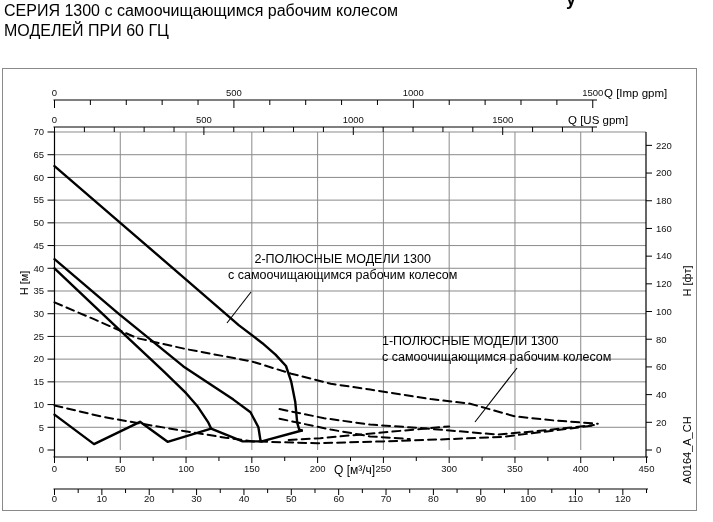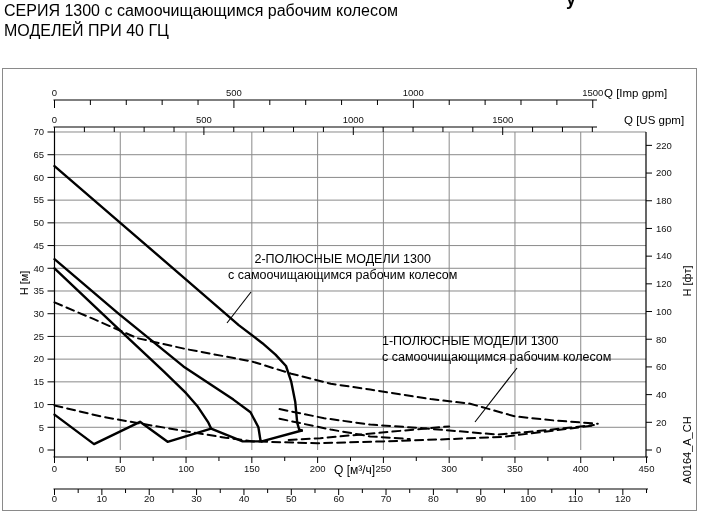--- a/index.html
+++ b/index.html
@@ -16,21 +16,21 @@
   .curve-label{font-size:12.5px;line-height:15.5px;white-space:nowrap;}
   #wm{width:120px;left:627px;top:444px;}
   #hm-label{width:44px;left:2px;top:277px;}
   #hft-label{width:44px;left:665px;top:275px;}
 </style>
 </head>
 <body>
 
 <div class="abs" id="titles">
   <div>СЕРИЯ 1300 с самоочищающимся рабочим колесом</div>
-  <div>МОДЕЛЕЙ ПРИ 40 ГЦ</div>
+  <div>МОДЕЛЕЙ ПРИ 60 ГЦ</div>
 </div>
 <div class="abs" id="crop-fragment">у</div>
 
 <div class="abs" id="frame"></div>
 
 <svg class="abs" id="chart-svg" width="713" height="522" viewBox="0 0 713 522" xmlns="http://www.w3.org/2000/svg">
     <g>
       <line x1="120.28" y1="132" x2="120.28" y2="450" stroke="#8a8a8a" stroke-width="1"></line>
       <line x1="186.06" y1="132" x2="186.06" y2="450" stroke="#8a8a8a" stroke-width="1"></line>
       <line x1="251.84" y1="132" x2="251.84" y2="450" stroke="#8a8a8a" stroke-width="1"></line>
@@ -238,21 +238,21 @@
       <path d="M279.5 418.7 L330.8 429.6 L370.2 436.4 L409.7 439.1" fill="none" stroke="#000000" stroke-linejoin="round" stroke-linecap="round" stroke-width="2" stroke-dasharray="8 5"></path>
       <path d="M288.7 440.0 L320.3 438.2 L384.7 432.3 L449.2 426.4" fill="none" stroke="#000000" stroke-linejoin="round" stroke-linecap="round" stroke-width="2" stroke-dasharray="8 5"></path>
     </g>
     <g>
       <line x1="251" y1="292" x2="227" y2="323" stroke="#000000" stroke-width="1.1"></line>
       <line x1="517" y1="368" x2="475" y2="422" stroke="#000000" stroke-width="1.1"></line>
     </g>
   </svg>
 
 <div class="abs unit-label" style="left:604px;top:87px">Q [Imp gpm]</div>
-<div class="abs unit-label" style="left:624px;top:114px">Q [US gpm]</div>
+<div class="abs unit-label" style="left:568px;top:114px">Q [US gpm]</div>
 <div class="abs unit-small" style="left:334px;top:463px">Q [м³/ч]</div>
 <div class="abs unit-small" style="left:356px;top:522px">Q [л/с]</div>
 <div class="abs rot" id="hm-label">H [м]</div>
 <div class="abs rot" id="hft-label">H [фт]</div>
 <div class="abs rot" id="wm">A0164_A_CH</div>
 
 <div class="abs curve-label" id="lbl-2pole" style="left: 228px; top: 252px; text-align: center;">
   <div>2-ПОЛЮСНЫЕ МОДЕЛИ 1300</div>
   <div>с самоочищающимся рабочим колесом</div>
 </div>

